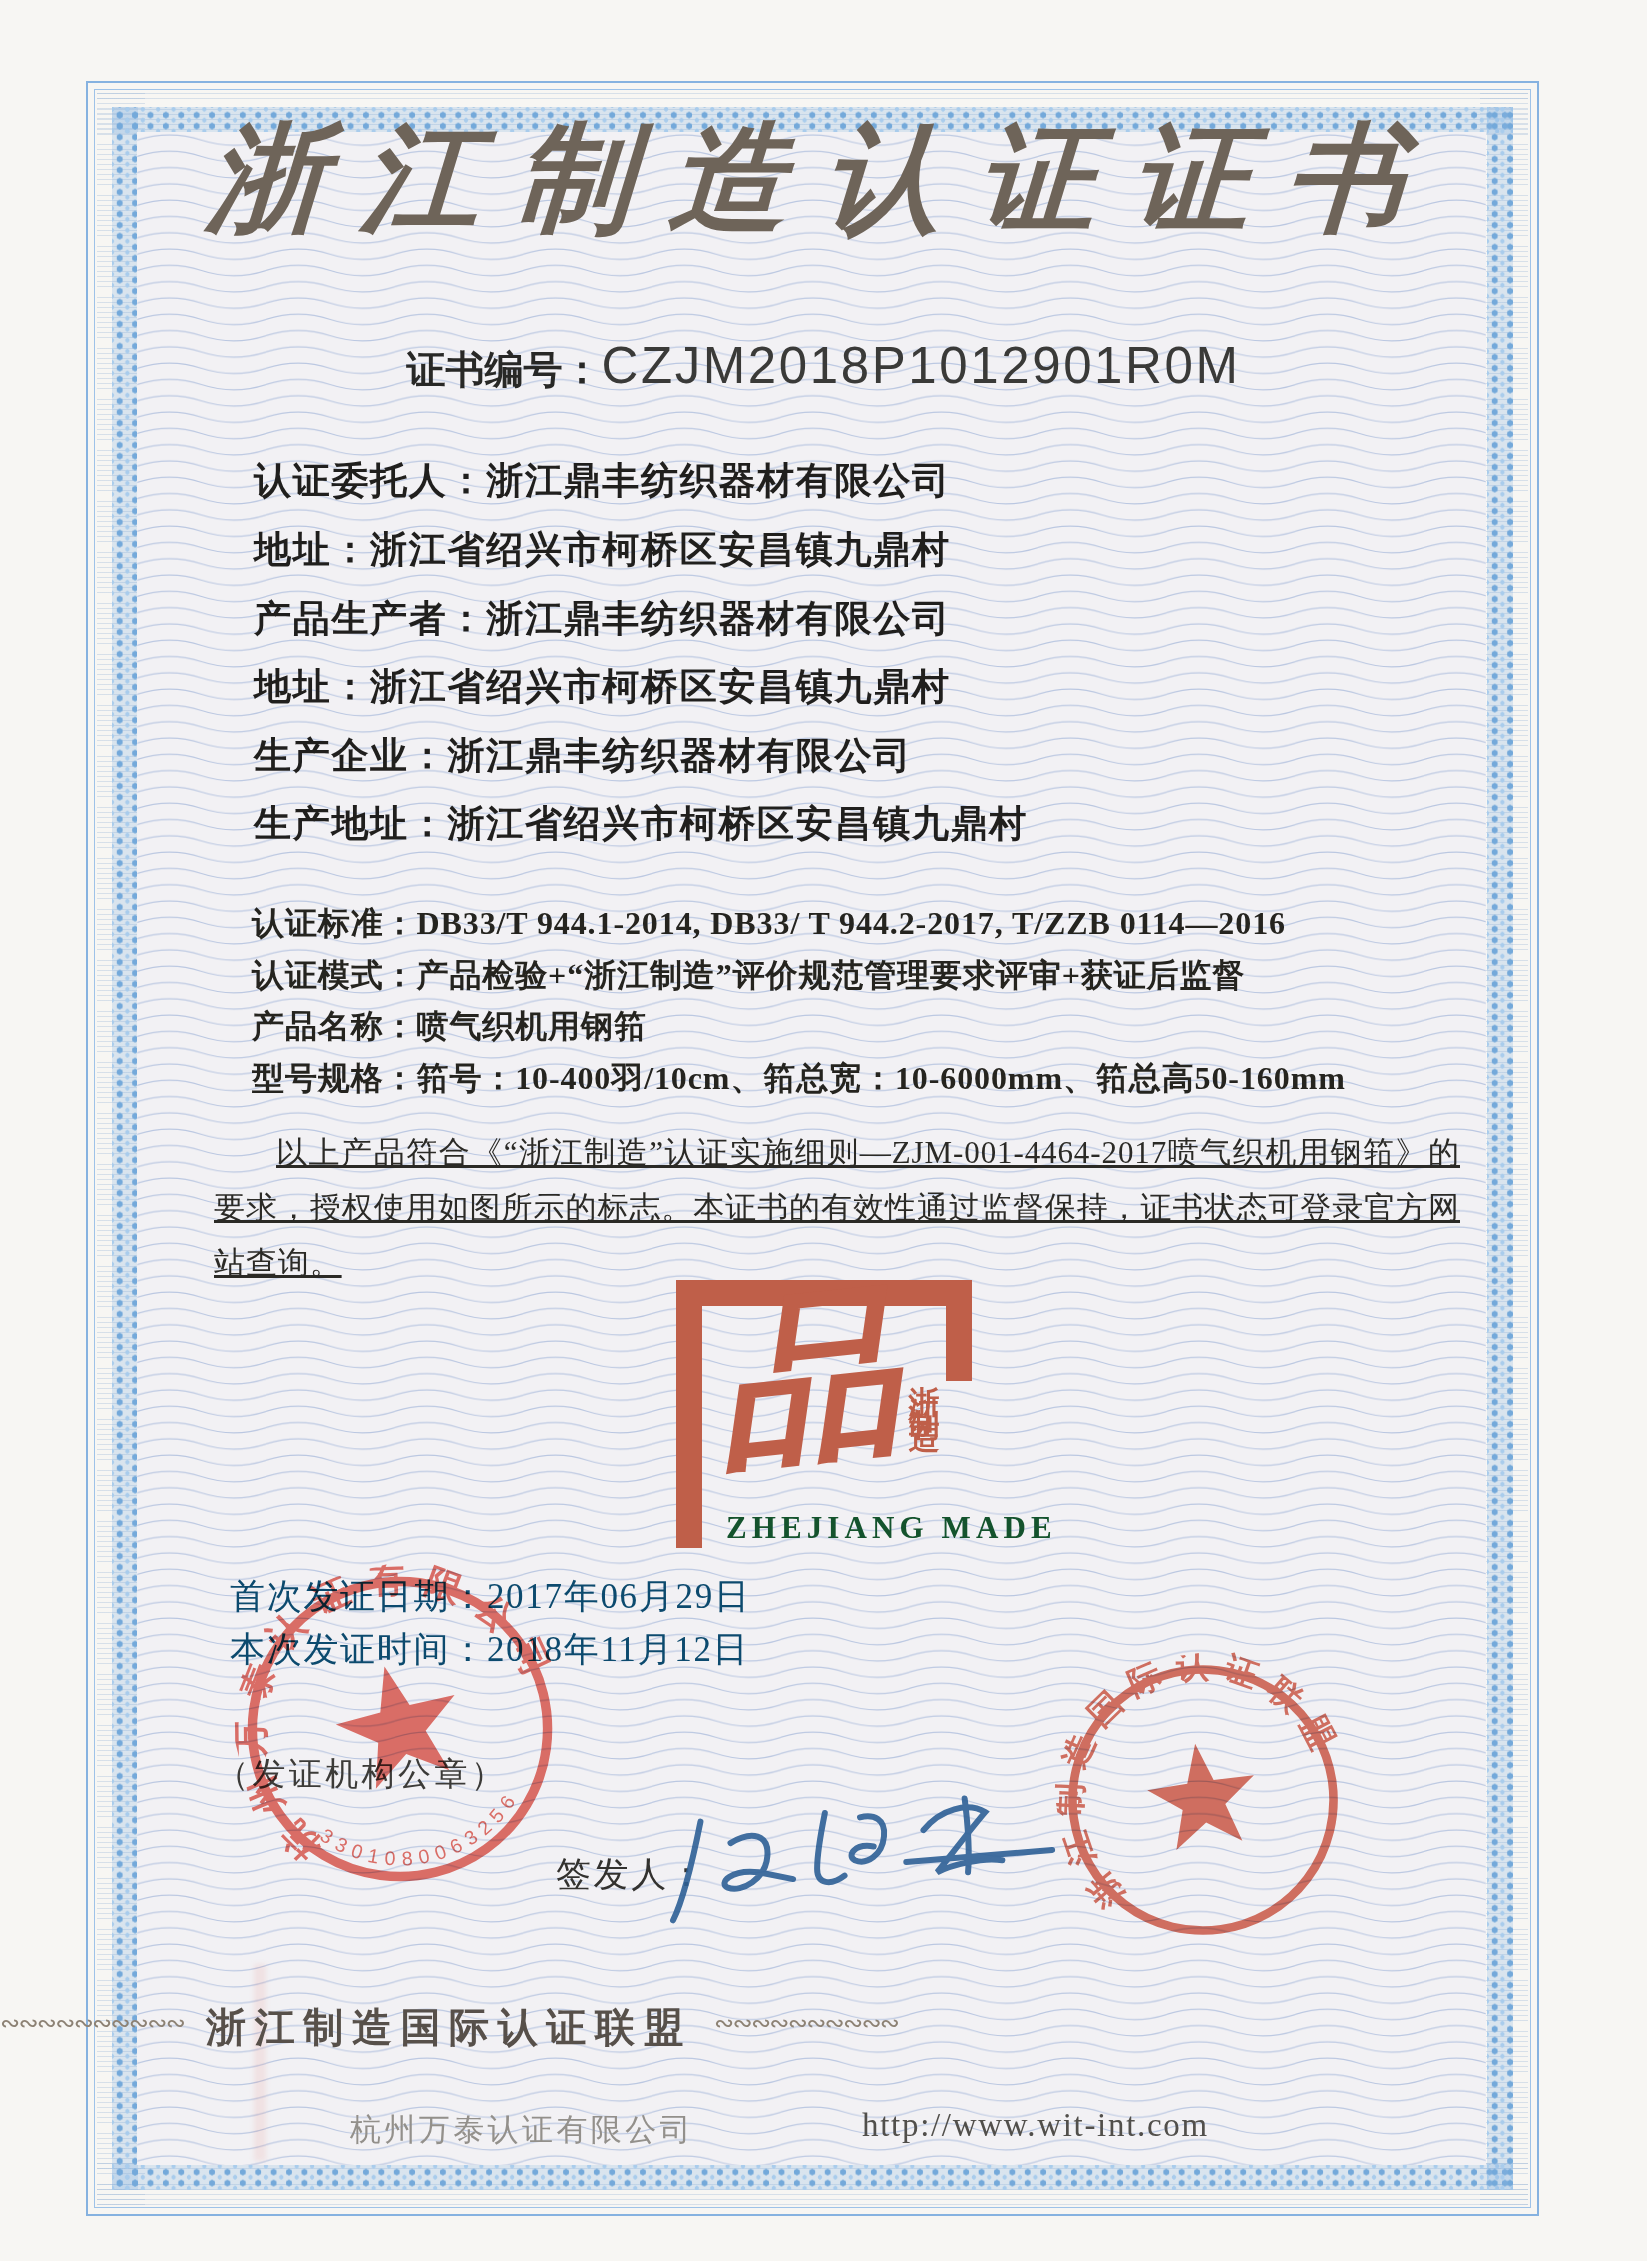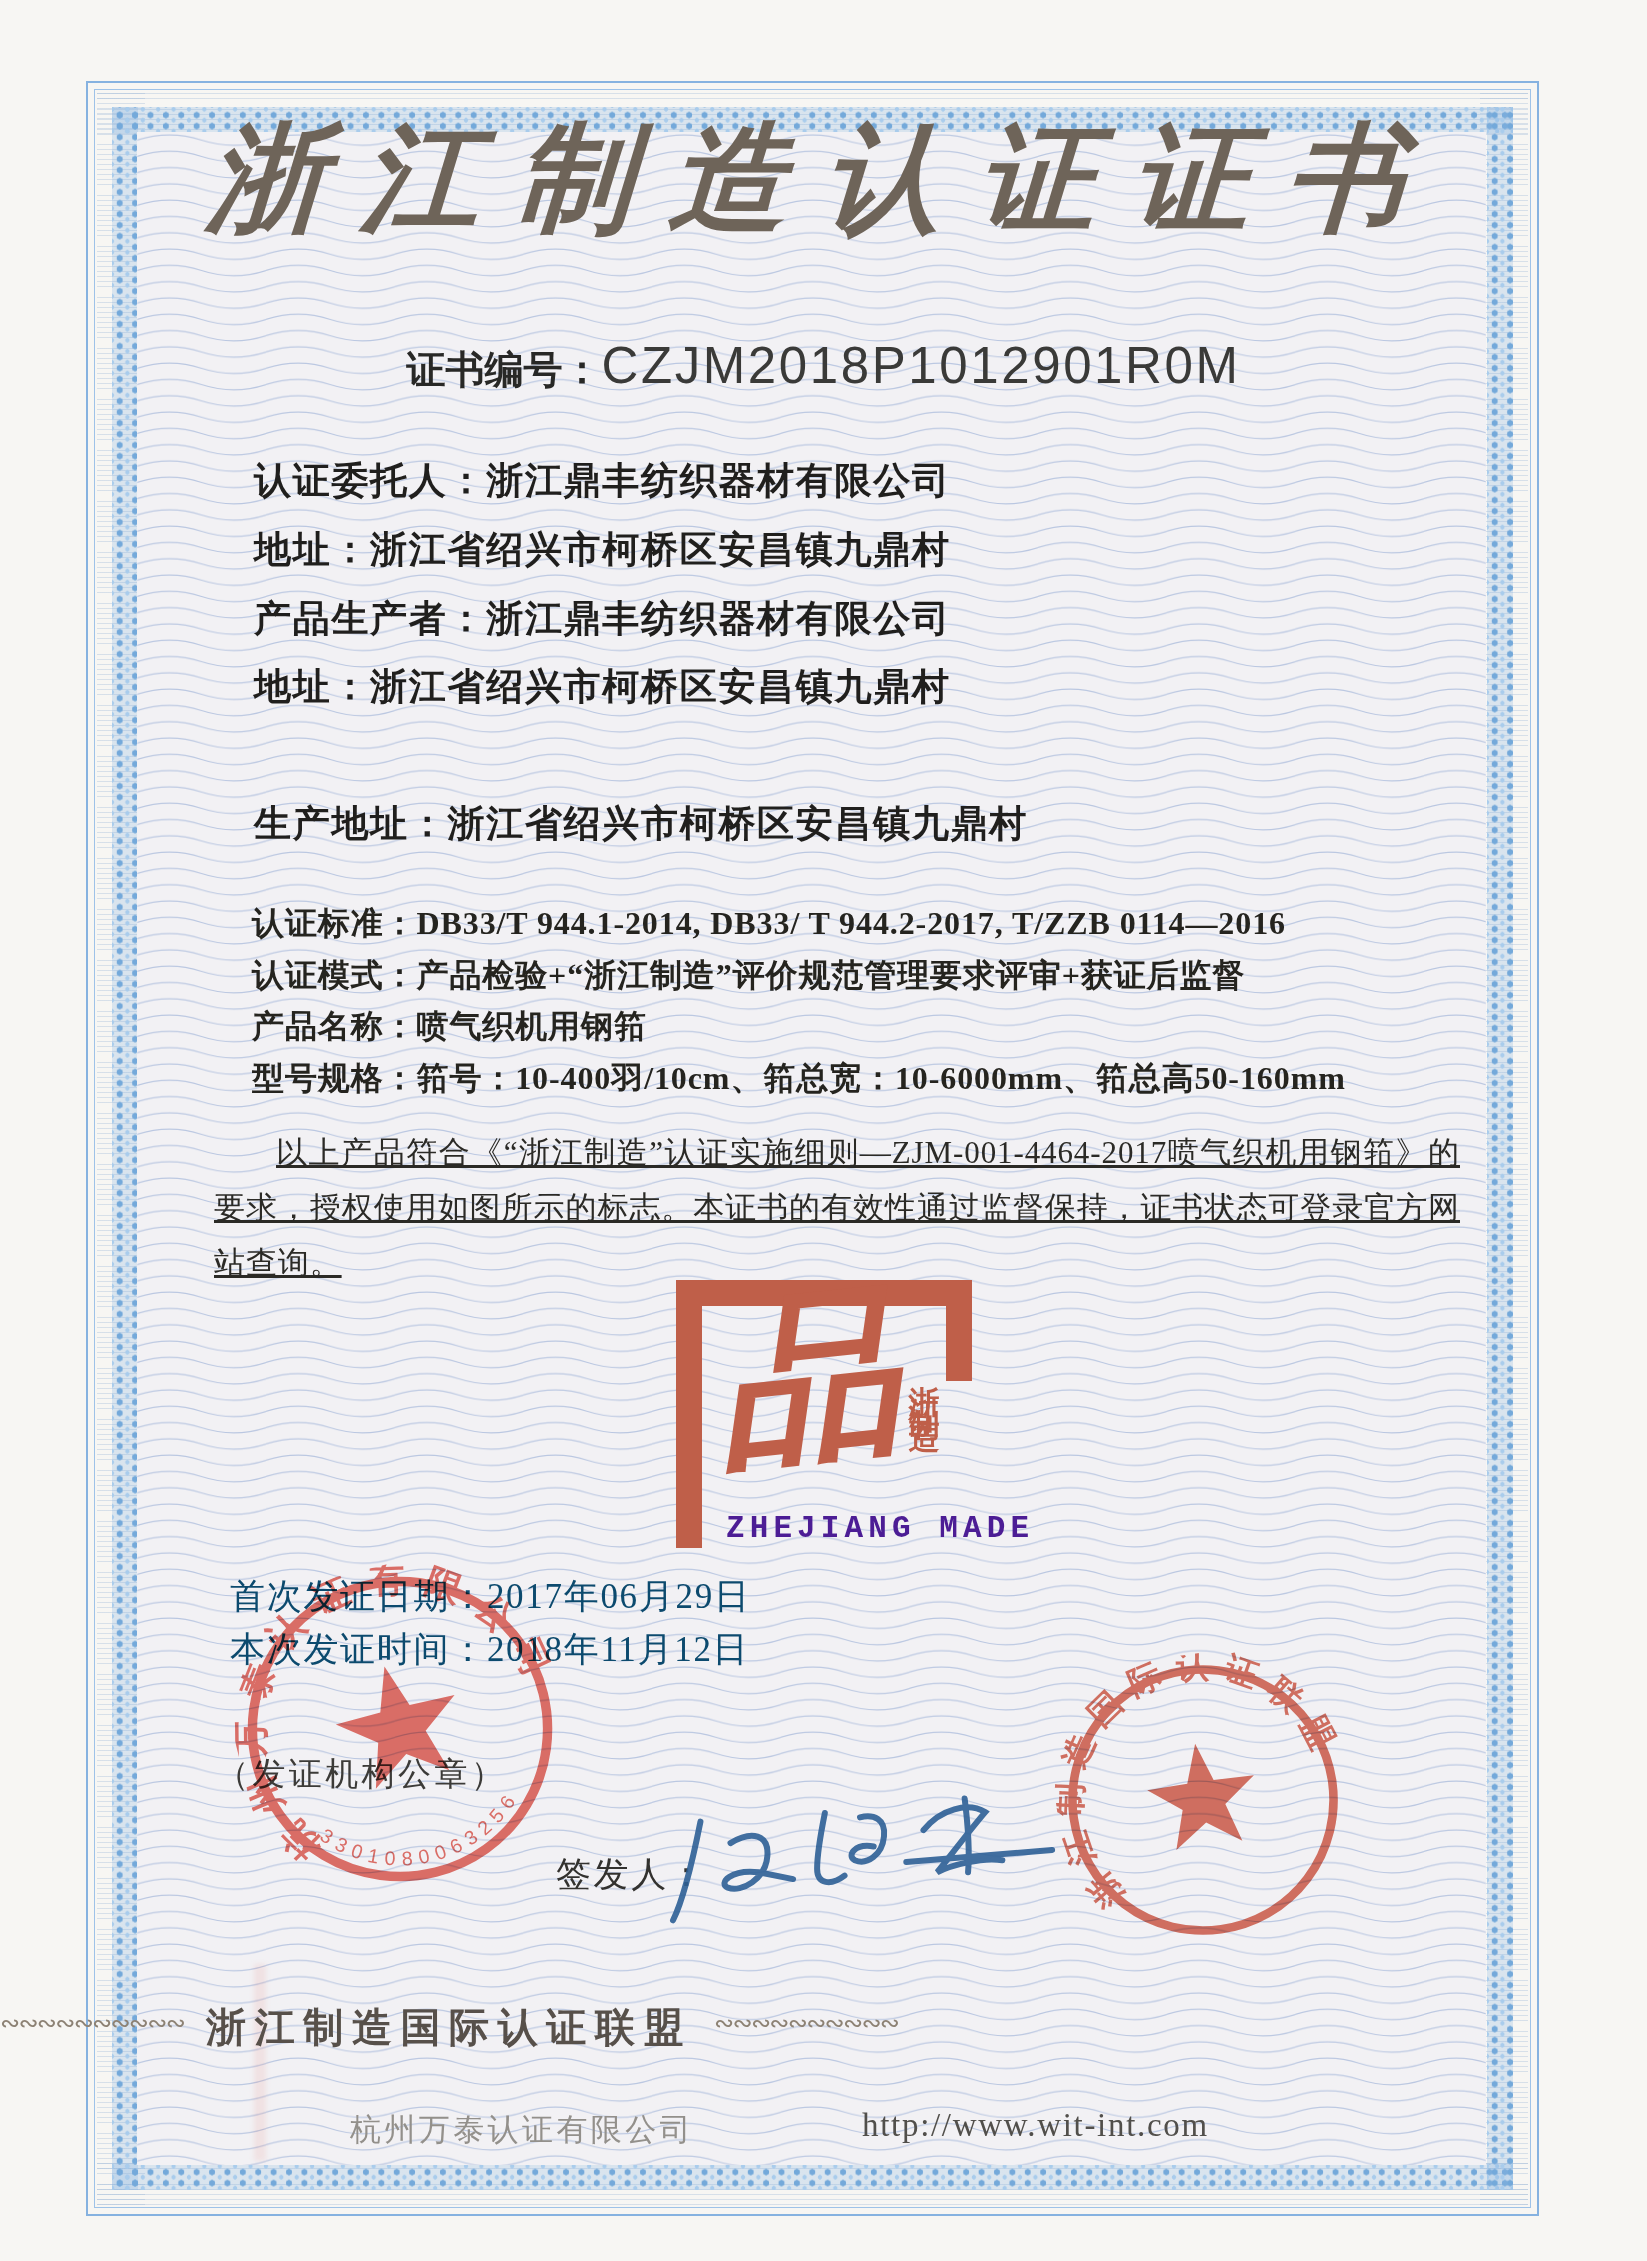--- a/index.html
+++ b/index.html
@@ -52,21 +52,21 @@
   .logo{left:676px;top:1280px;width:296px;height:268px;z-index:2;}
   .logo .bar{position:absolute;background:#bf5f49;}
   .logo .bt{left:0;top:0;right:0;height:26px;}
   .logo .bl{left:0;top:0;width:26px;height:100%;}
   .logo .br{right:0;top:0;width:26px;height:101px;}
   .logo .glyph{position:absolute;left:41px;top:0px;font-size:182px;line-height:197px;color:#bf5f49;
                font-weight:700;font-style:italic;transform:rotate(-6deg);}
   .logo .vside{position:absolute;right:27.5px;top:81px;writing-mode:vertical-rl;font-size:31px;font-weight:700;
                letter-spacing:12px;color:#bf5f49;}
   .logo .cap{position:absolute;left:50px;bottom:1.7px;font-size:31px;font-weight:700;letter-spacing:5.1px;
-             color:#4c1d95;font-family:Liberation Mono, monospace;white-space:nowrap;}
+             color:#14532d;font-family:Liberation Serif, serif;white-space:nowrap;}
   
   .stamp{position:absolute;z-index:4;mix-blend-mode:multiply;}
   .sig{position:absolute;left:649px;top:1783px;z-index:4;}
   .bleed{position:absolute;left:254px;top:1964px;width:12px;height:197px;background:#e4877d;
          opacity:.14;filter:blur(2.6px);z-index:1;}
 </style>
 </head>
 <body>
 
 <div class="page">
@@ -105,20 +105,23 @@
     <span>认证委托人：</span><span>浙江鼎丰纺织器材有限公司</span>
   </div>
   <div class="abs field" style="top:525px">
     <span>地址：</span><span>浙江省绍兴市柯桥区安昌镇九鼎村</span>
   </div>
   <div class="abs field" style="top:594px">
     <span>产品生产者：</span><span>浙江鼎丰纺织器材有限公司</span>
   </div>
   <div class="abs field" style="top:662px">
     <span>地址：</span><span>浙江省绍兴市柯桥区安昌镇九鼎村</span>
+  </div>
+  <div class="abs field" style="top:731px">
+    <span>生产企业：</span><span>浙江鼎丰纺织器材有限公司</span>
   </div>
   <div class="abs field" style="top:799px">
     <span>生产地址：</span><span>浙江省绍兴市柯桥区安昌镇九鼎村</span>
   </div>
 
   <div class="abs detail" style="top:902px">
     <span>认证标准：</span><span>DB33/T 944.1-2014, DB33/ T 944.2-2017, T/ZZB 0114—2016</span>
   </div>
   <div class="abs detail" style="top:954px">
     <span>认证模式：</span><span>产品检验+“浙江制造”评价规范管理要求评审+获证后监督</span>

